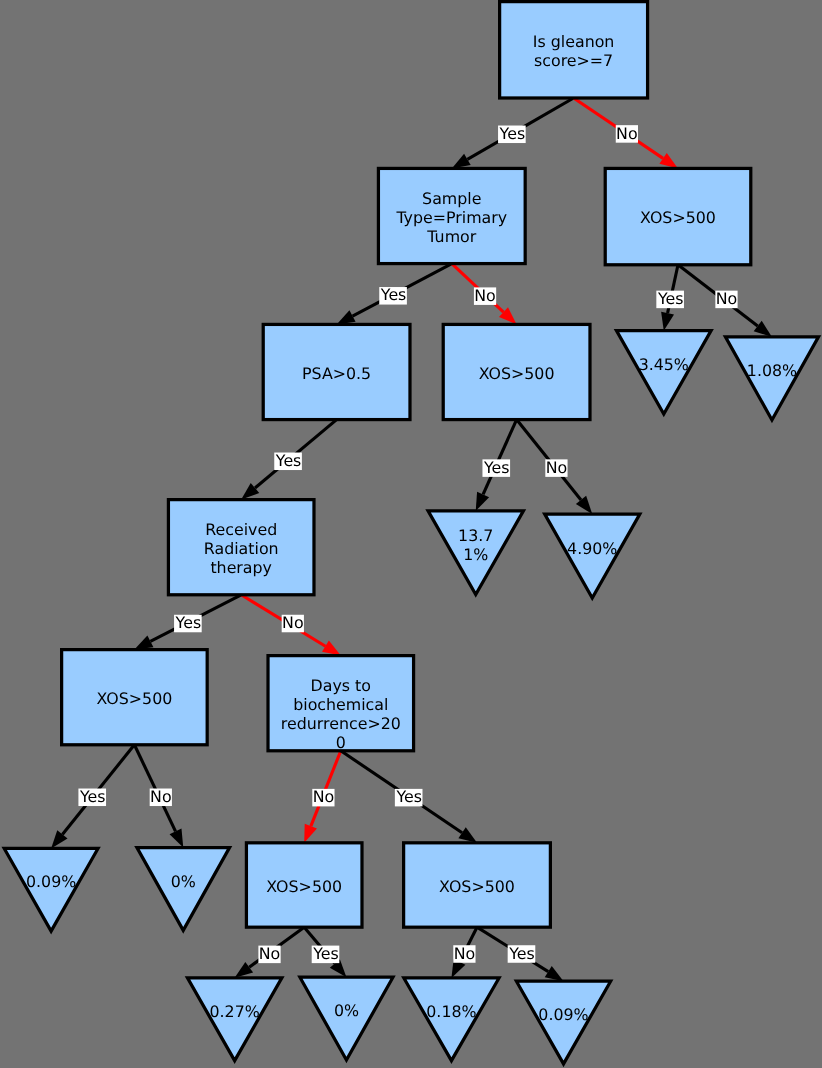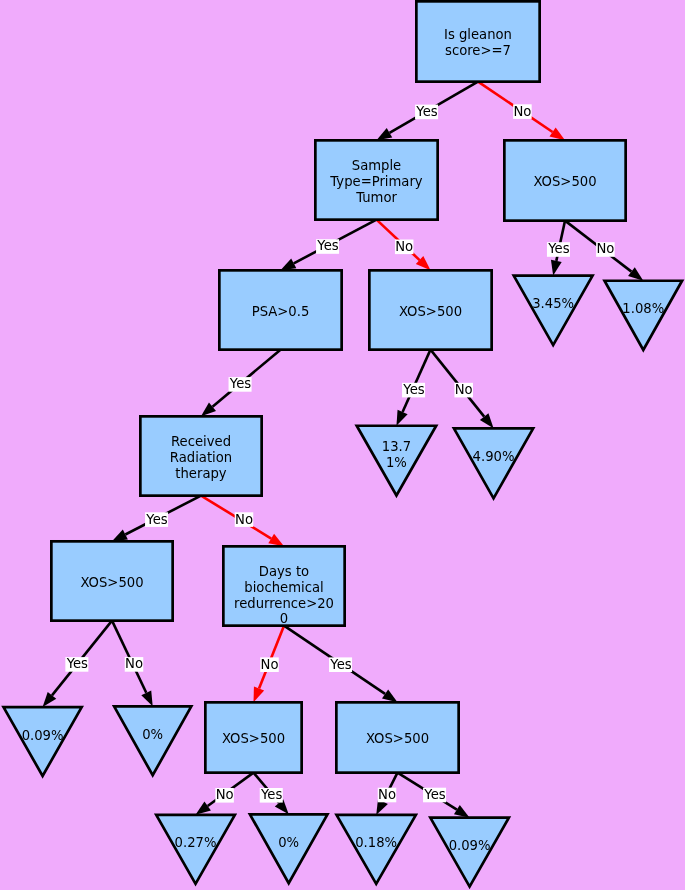--- a/index.html
+++ b/index.html
@@ -1,20 +1,20 @@
 <!DOCTYPE html>
 <html><head>
 <meta charset="utf-8">
 <title>Decision Tree</title>
 <style>
   html,body{margin:0;padding:0;background:#ffffff;}
   body{width:685px;height:890px;overflow:hidden;
        font-family:"DejaVu Sans",sans-serif;
        -webkit-font-smoothing:antialiased;}
-  #canvas{position:relative;width:685px;height:890px;background:#f0abfc;}
+  #canvas{position:relative;width:685px;height:890px;background:#737373;}
   svg#tree{display:block;shape-rendering:geometricPrecision;will-change:opacity;}
   .node-shape{stroke:#000000;stroke-width:2.7;}
   .node-label{font-family:"DejaVu Sans",sans-serif;font-size:13.2px;fill:#000000;
               text-anchor:middle;dominant-baseline:alphabetic;}
   .edge-line{fill:none;stroke-width:2.6;stroke-linecap:butt;}
   .edge-head{stroke:none;}
   .edge-label{font-family:"DejaVu Sans",sans-serif;font-size:13.2px;fill:#000000;
               text-anchor:middle;}
   .edge-label-bg{fill:#ffffff;stroke:none;}
 </style>

